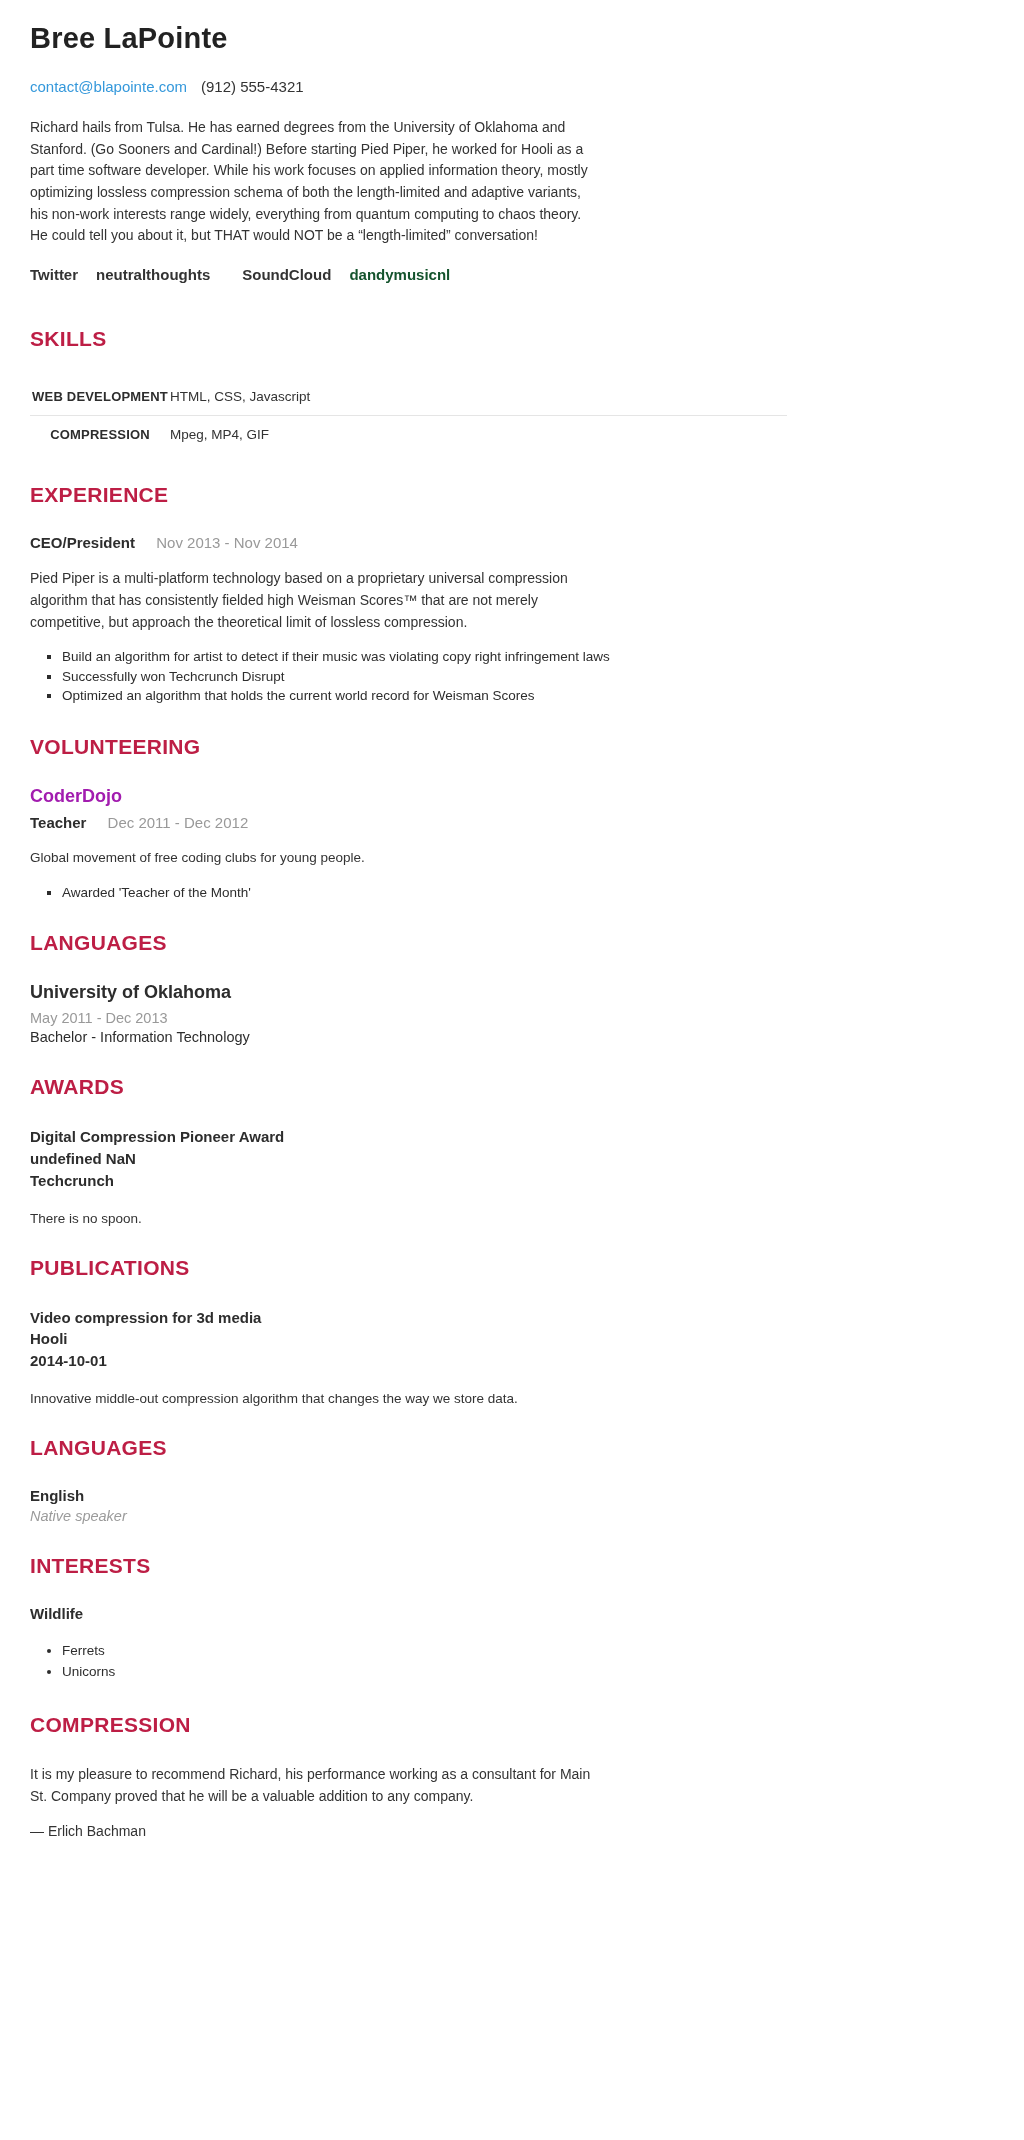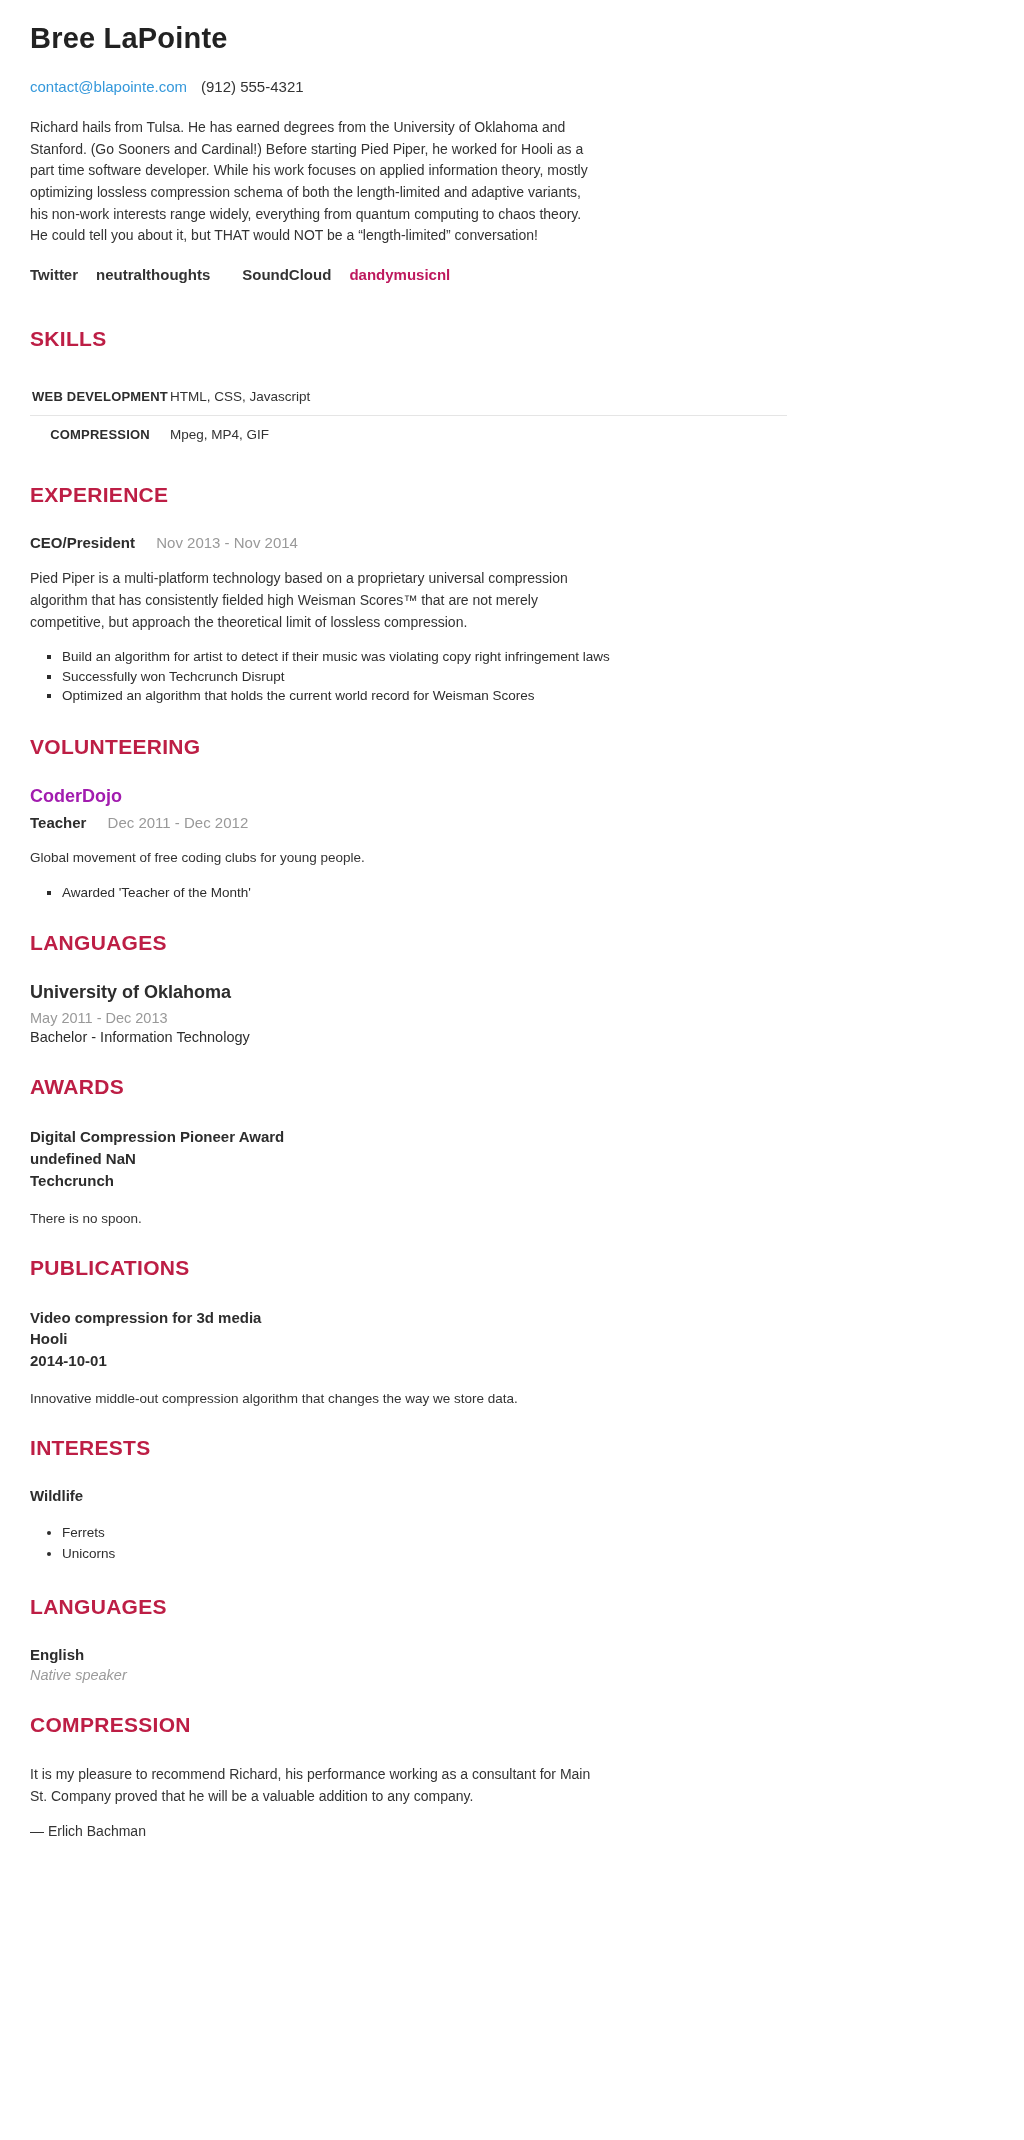--- a/index.html
+++ b/index.html
@@ -47,21 +47,21 @@
   .profiles-row {
     margin-top: 19px;
     display: flex;
     align-items: baseline;
     font-size: 15px;
     font-weight: 700;
   }
   .profile { margin-right: 32px; display: flex; gap: 18px; align-items: flex-end; }
   .profile .network { color: #333333; }
   .profile .username { color: #333333; }
-  .profile a.username { color: #be185d; font-weight: 700; }
+  .profile a.username { color: #14532d; font-weight: 700; }
 
   
   section { margin-top: 30px; }
   section.first { margin-top: 44px; }
   h2.section-title {
     margin: 0 0 27px 0;
     font-size: 21px;
     font-weight: 700;
     letter-spacing: 0.3px;
     color: #bd1e45;
@@ -229,33 +229,33 @@
 
   <section>
     <h2 class="section-title">PUBLICATIONS</h2>
     <div class="entry-line">Video compression for 3d media</div>
     <div class="entry-line">Hooli</div>
     <div class="entry-line">2014-10-01</div>
     <div class="entry-note">Innovative middle-out compression algorithm that changes the way we store data.</div>
   </section>
 
   <section>
+    <h2 class="section-title">LANGUAGES</h2>
+    <div class="lang-name">English</div>
+    <div class="lang-fluency">Native speaker</div>
+  </section>
+
+  <section>
     <h2 class="section-title">INTERESTS</h2>
     <div class="interest-name">Wildlife</div>
     <ul class="interest-list">
       <li>Ferrets</li>
       <li>Unicorns</li>
     </ul>
   </section>
 
   <section>
-    <h2 class="section-title">LANGUAGES</h2>
-    <div class="lang-name">English</div>
-    <div class="lang-fluency">Native speaker</div>
-  </section>
-
-  <section>
     <h2 class="section-title">COMPRESSION</h2>
     <p class="ref-text">It is my pleasure to recommend Richard, his performance working as a consultant for Main St. Company proved that he will be a valuable addition to any company.</p>
     <div class="ref-sig">— Erlich Bachman</div>
   </section>
 
 </div>
 
 </body></html>

